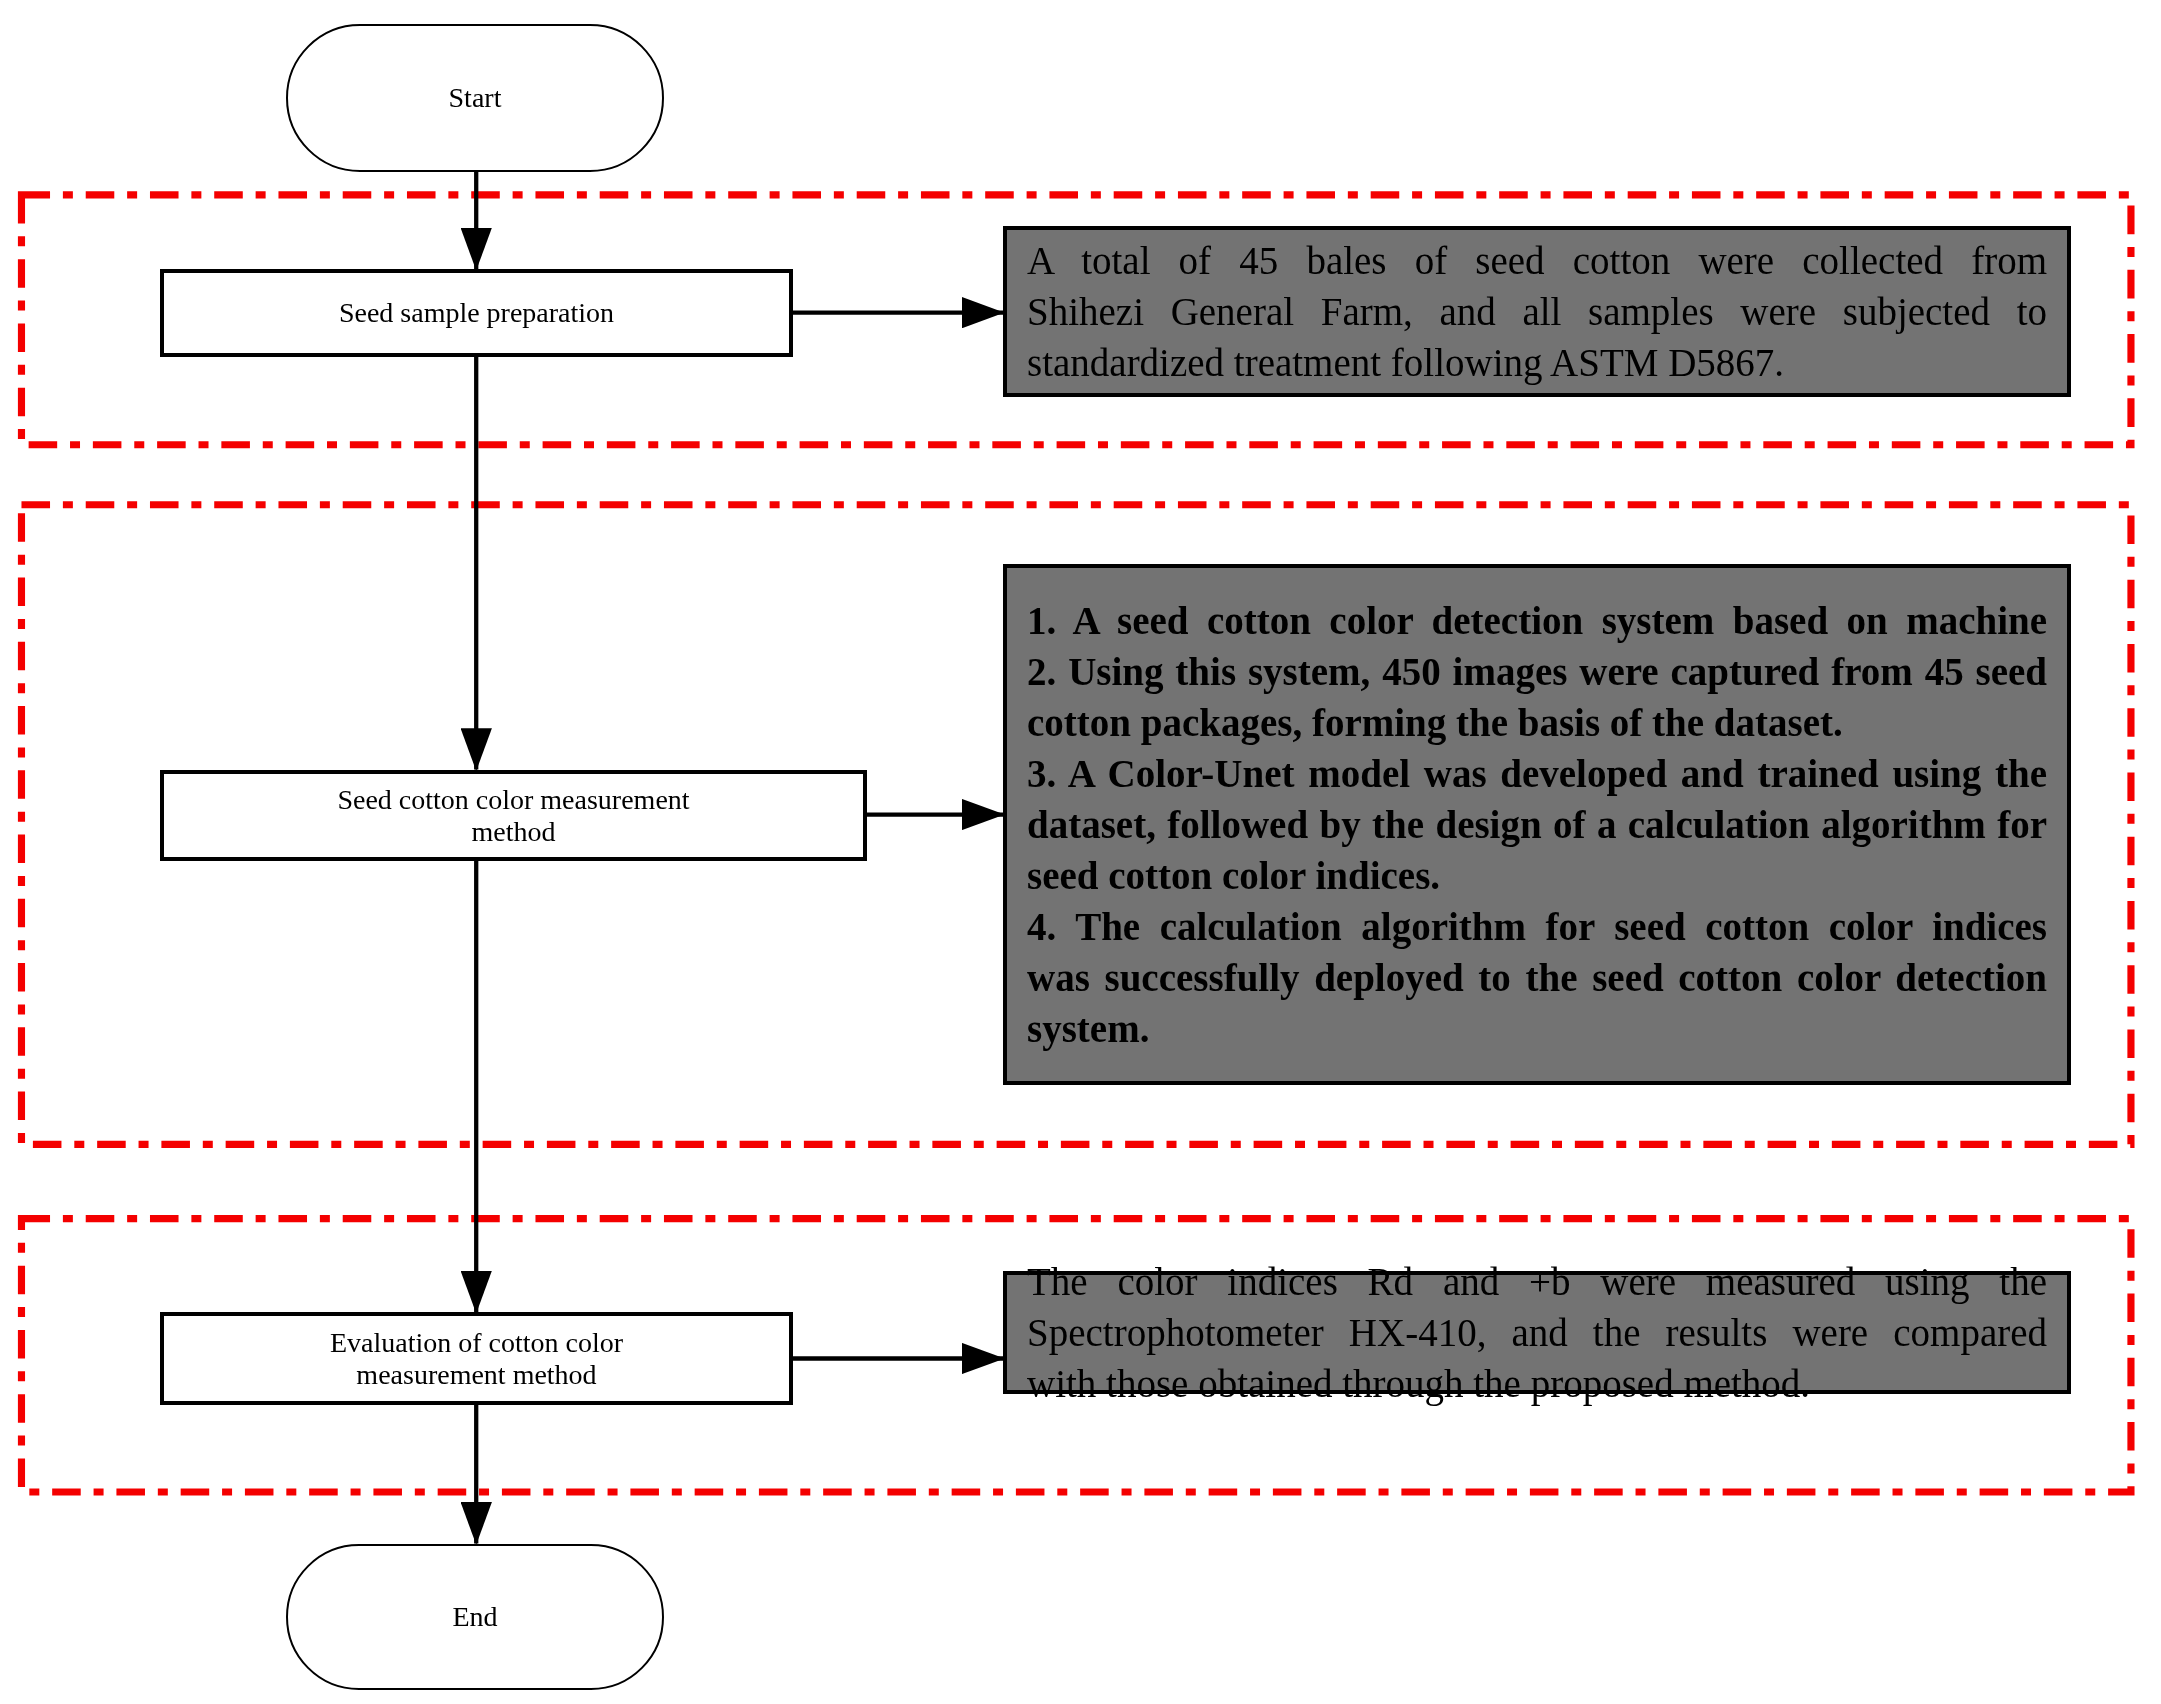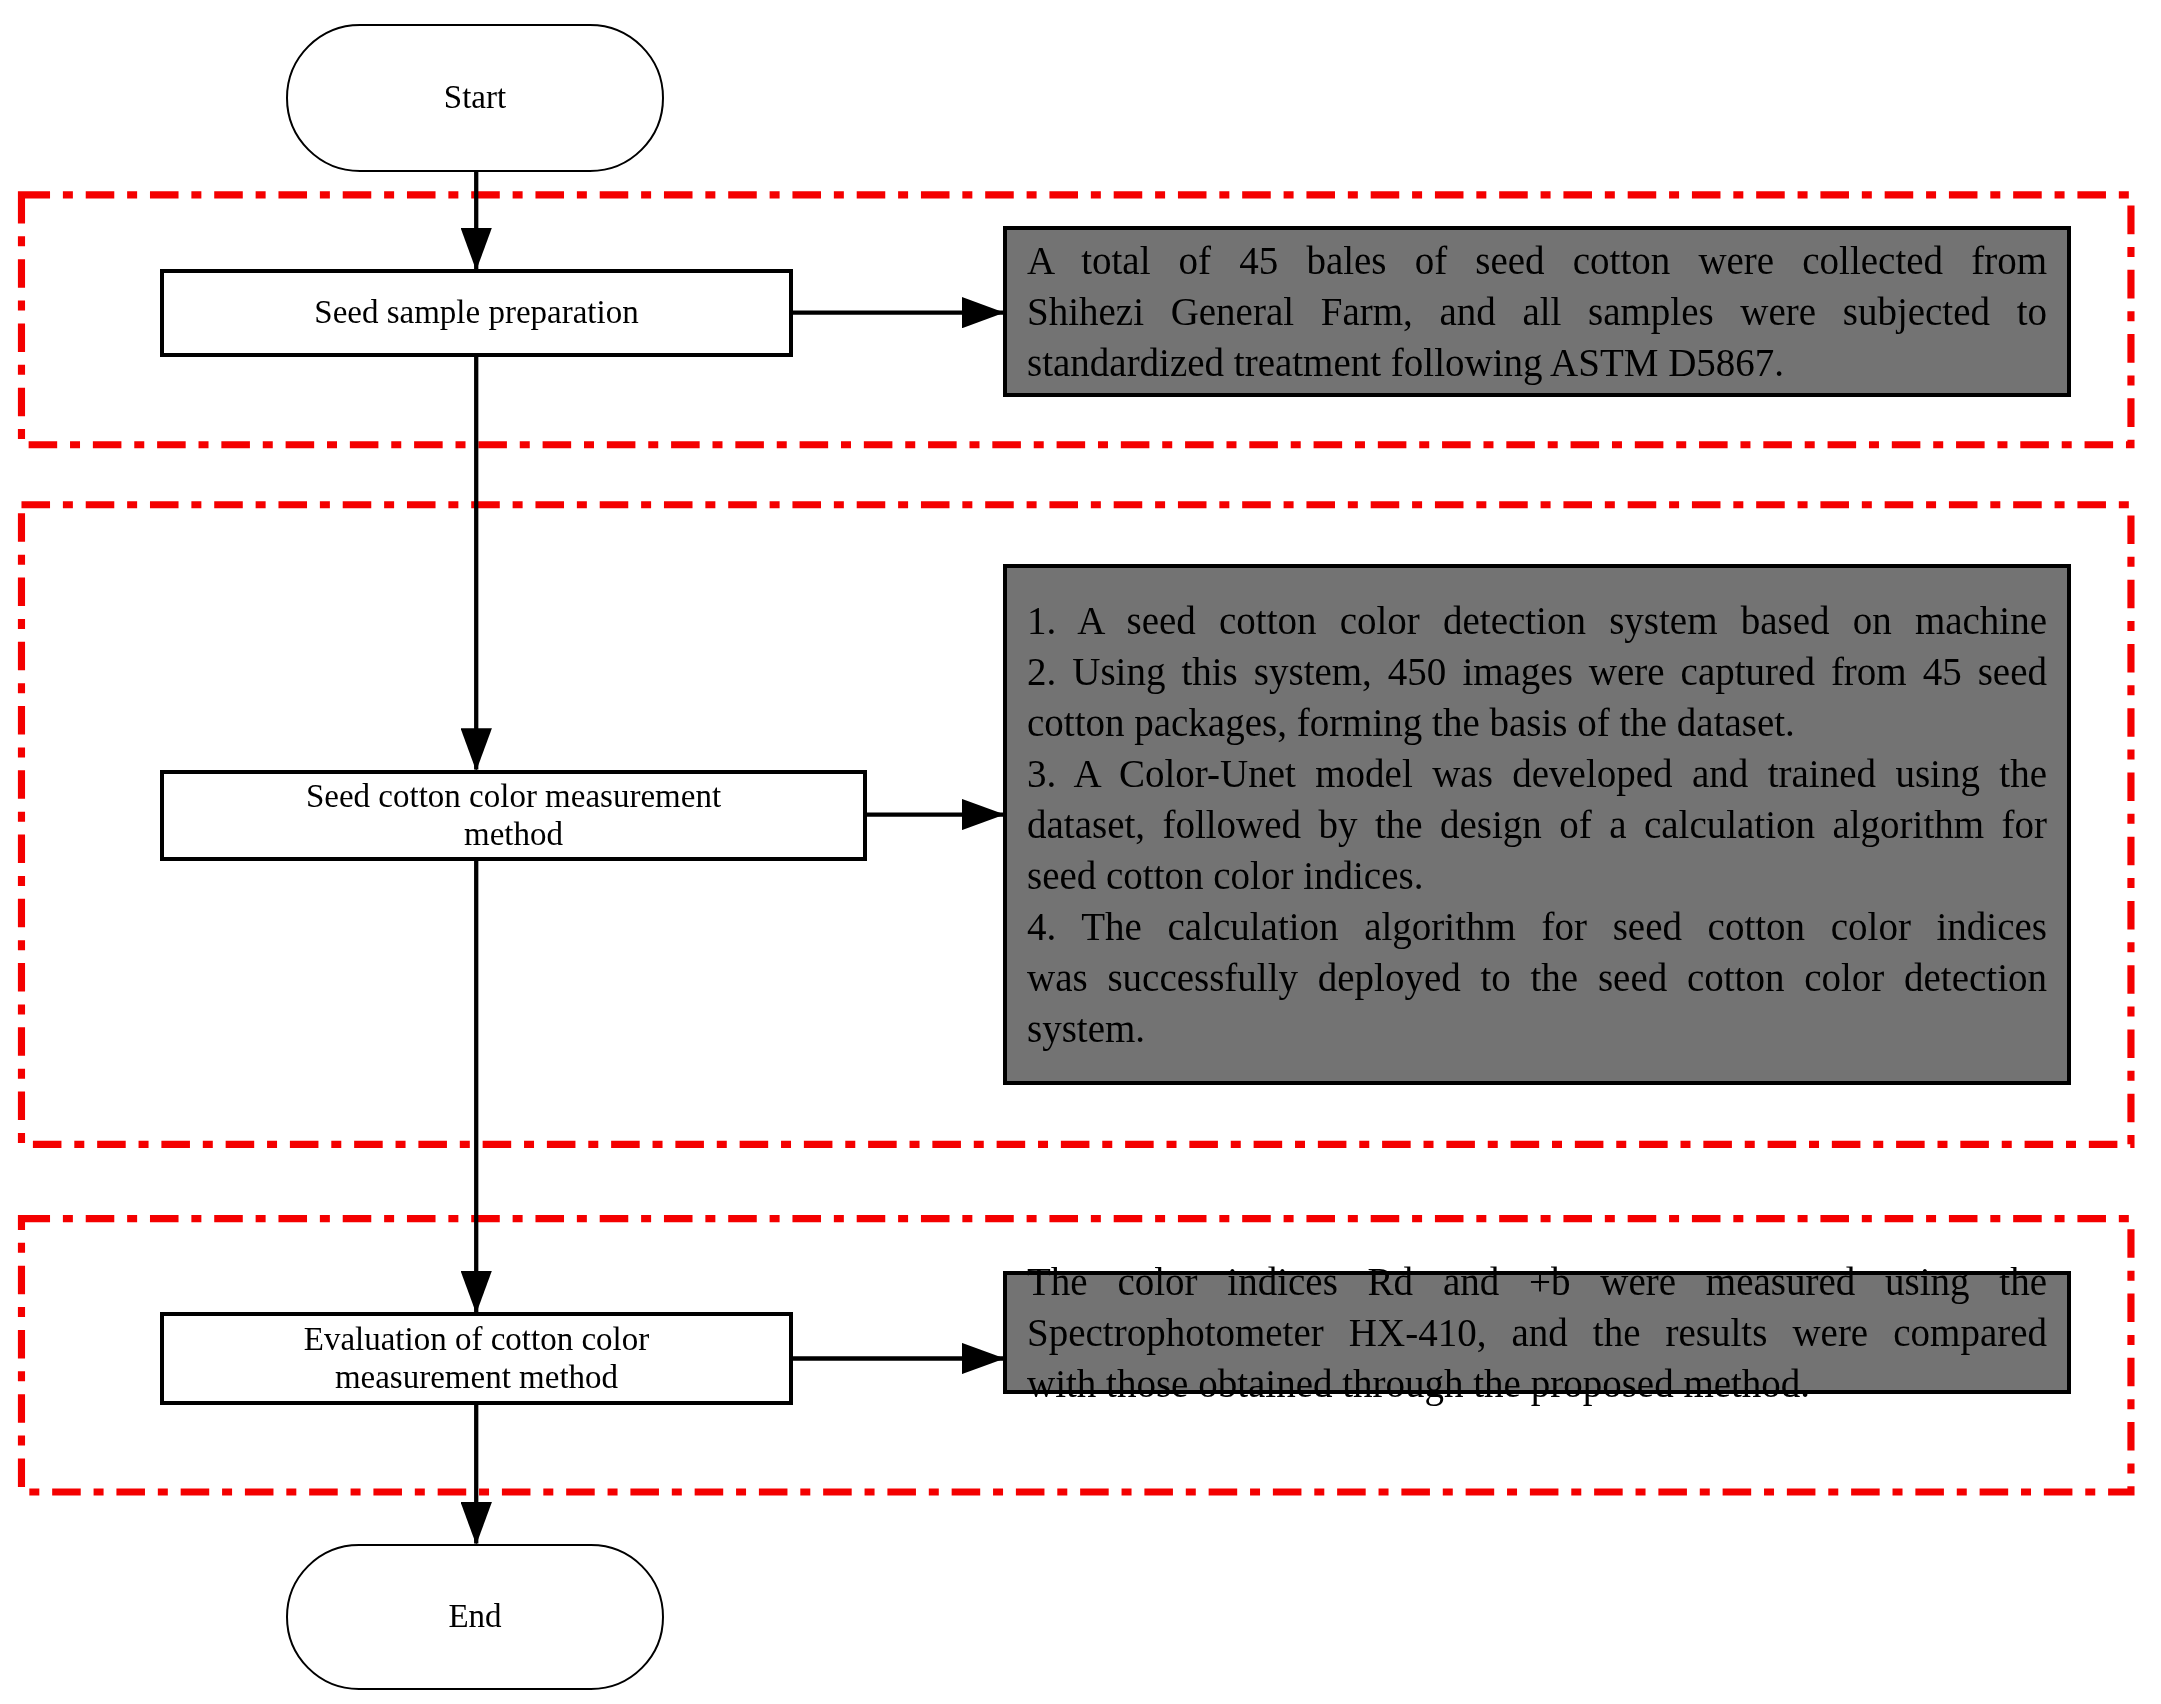--- a/index.html
+++ b/index.html
@@ -22,21 +22,21 @@
     box-sizing: border-box;
     background: #ffffff;
     display: flex;
     align-items: center;
     justify-content: center;
   }
   .node span {
     display: block;
     text-align: center;
     white-space: pre-line;
-    font-size: 33px;
+    font-size: 28px;
     line-height: 1.13;
   }
   .terminal {
     border: 2.9px solid #000000;
     border-radius: 79px;
   }
   .process {
     border: 4.3px solid #000000;
   }
   .note {
@@ -106,21 +106,21 @@
     <span>Evaluation of cotton color
 measurement method</span>
   </div>
 
   <div class="note" style="left:1003px; top:226px; width:1068px; height:171px;">
       <div class="line">A total of 45 bales of seed cotton were collected from</div>
       <div class="line">Shihezi General Farm, and all samples were subjected to</div>
       <div class="line para-end">standardized treatment following ASTM D5867.</div>
     </div>
 
-  <div class="note" style="left:1003px; top:564px; width:1068px; height:521px;">
+  <div class="note" style="left:1003px; top:564px; width:1068px; height:521px;font-weight:bold;">
       <div class="line">1. A seed cotton color detection system based on machine</div>
       <div class="line">2. Using this system, 450 images were captured from 45 seed</div>
       <div class="line para-end">cotton packages, forming the basis of the dataset.</div>
       <div class="line">3. A Color-Unet model was developed and trained using the</div>
       <div class="line">dataset, followed by the design of a calculation algorithm for</div>
       <div class="line para-end">seed cotton color indices.</div>
       <div class="line">4. The calculation algorithm for seed cotton color indices</div>
       <div class="line">was successfully deployed to the seed cotton color detection</div>
       <div class="line para-end">system.</div>
     </div>

